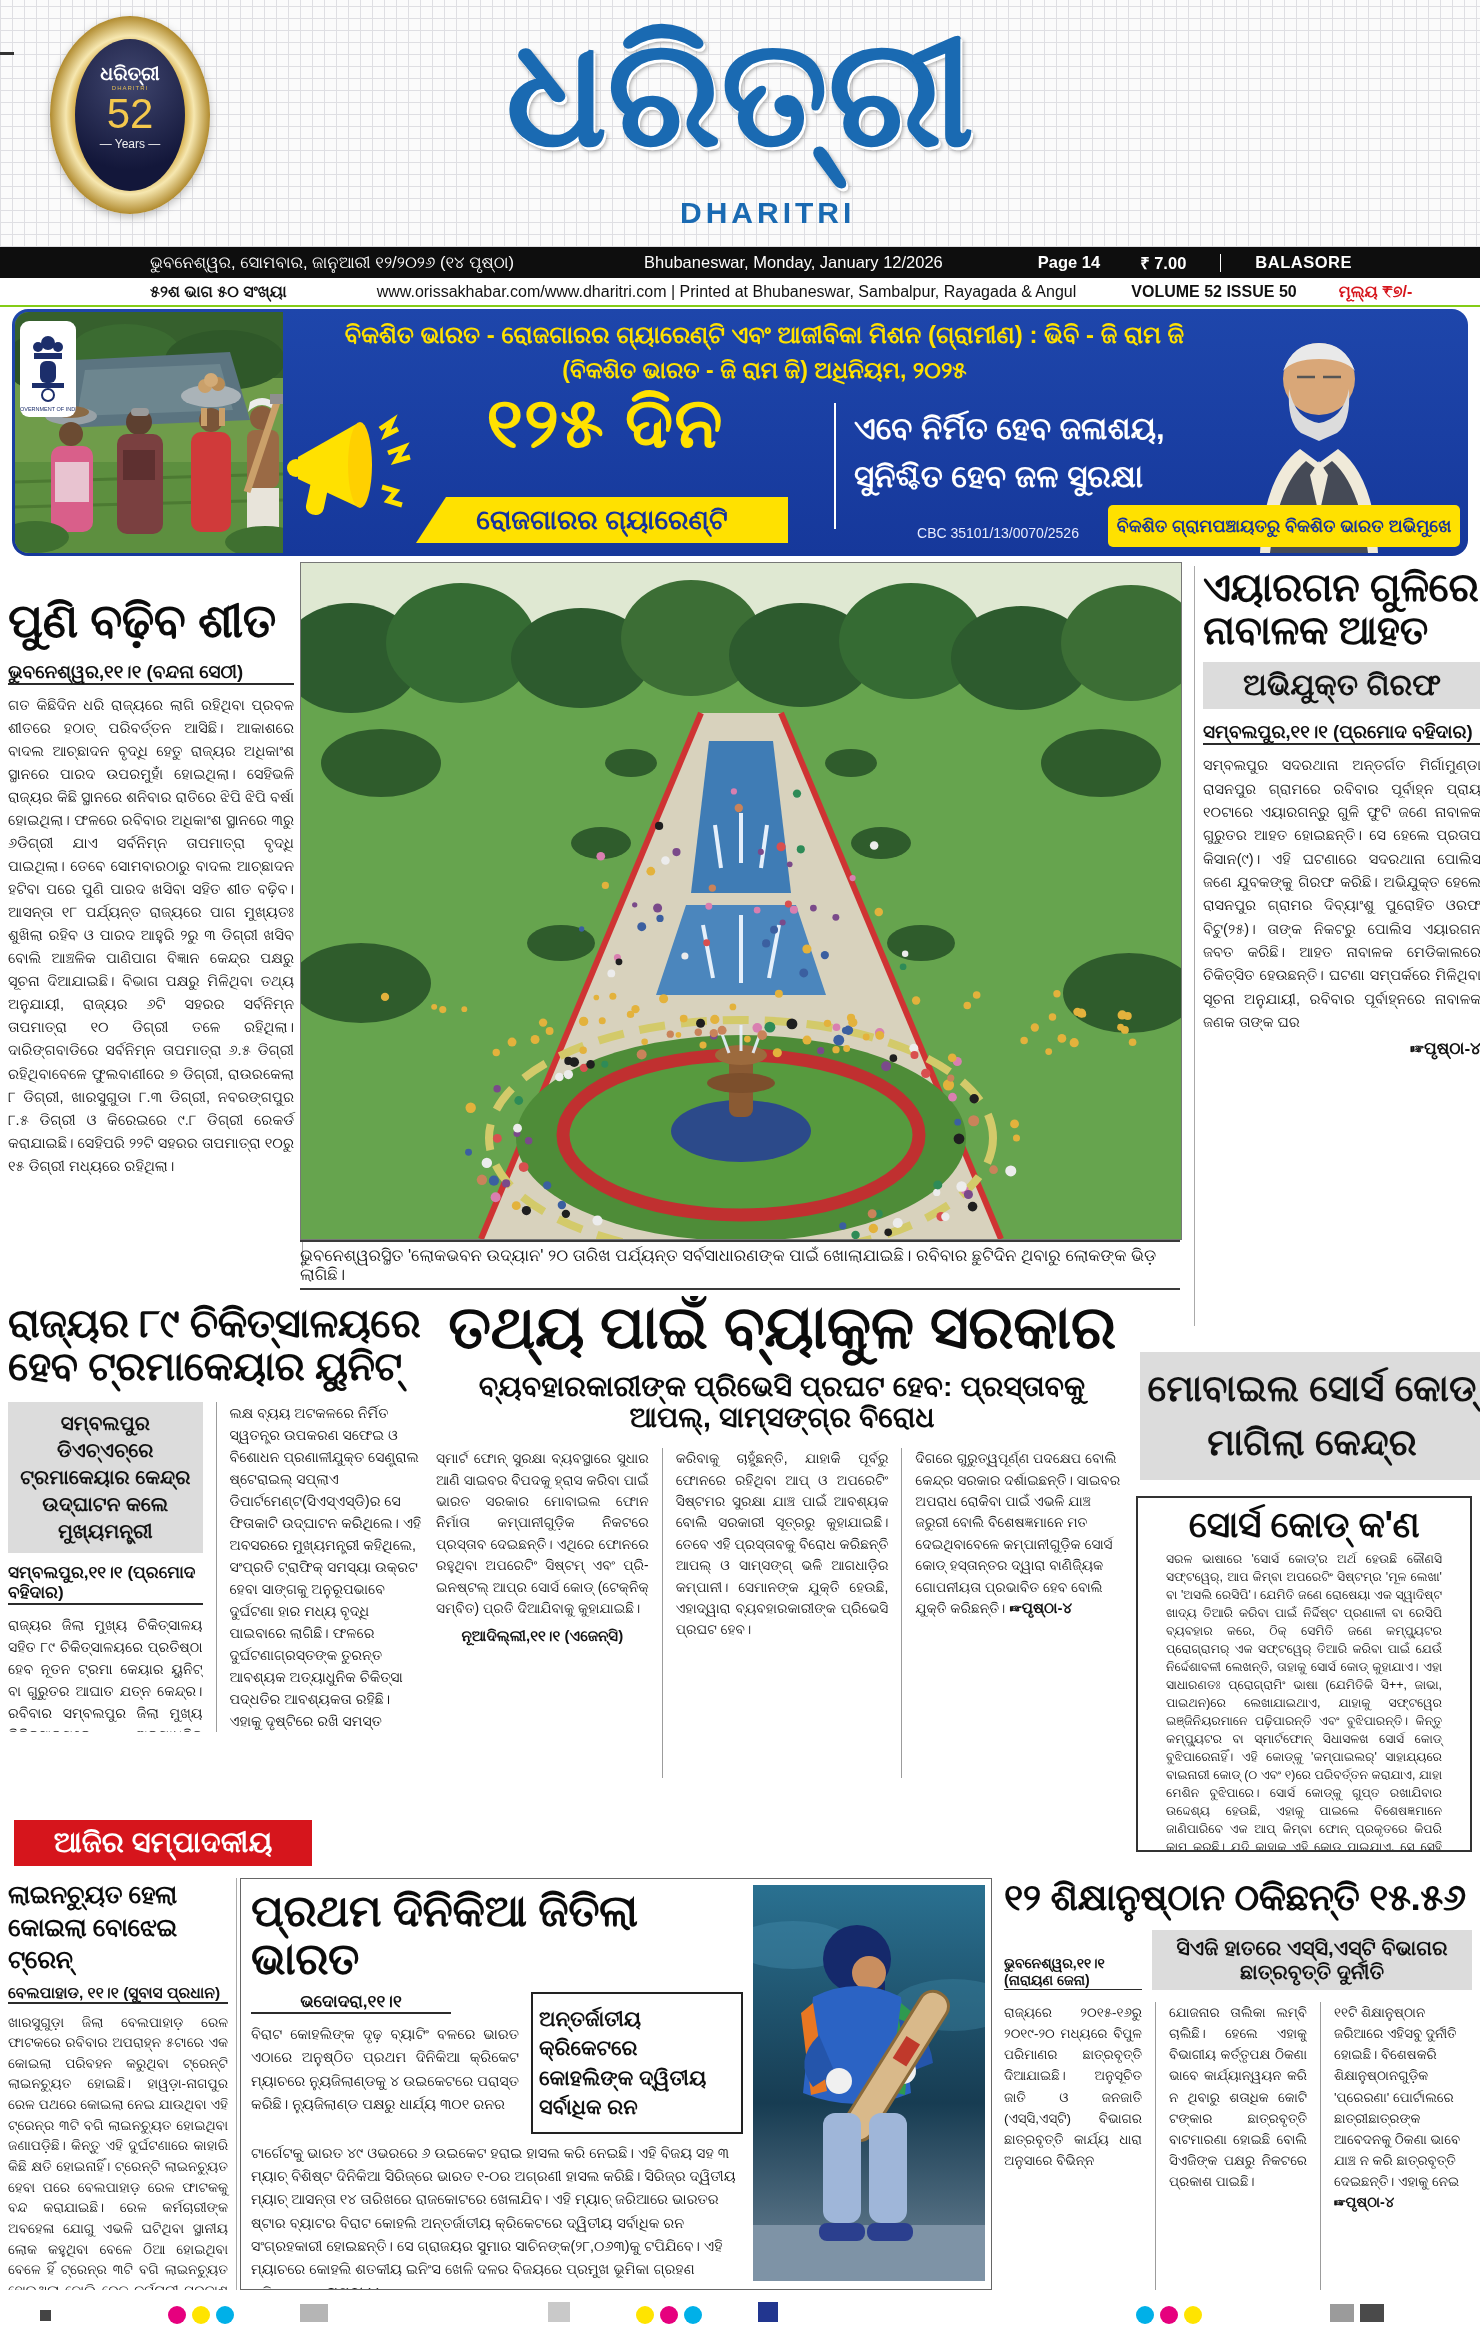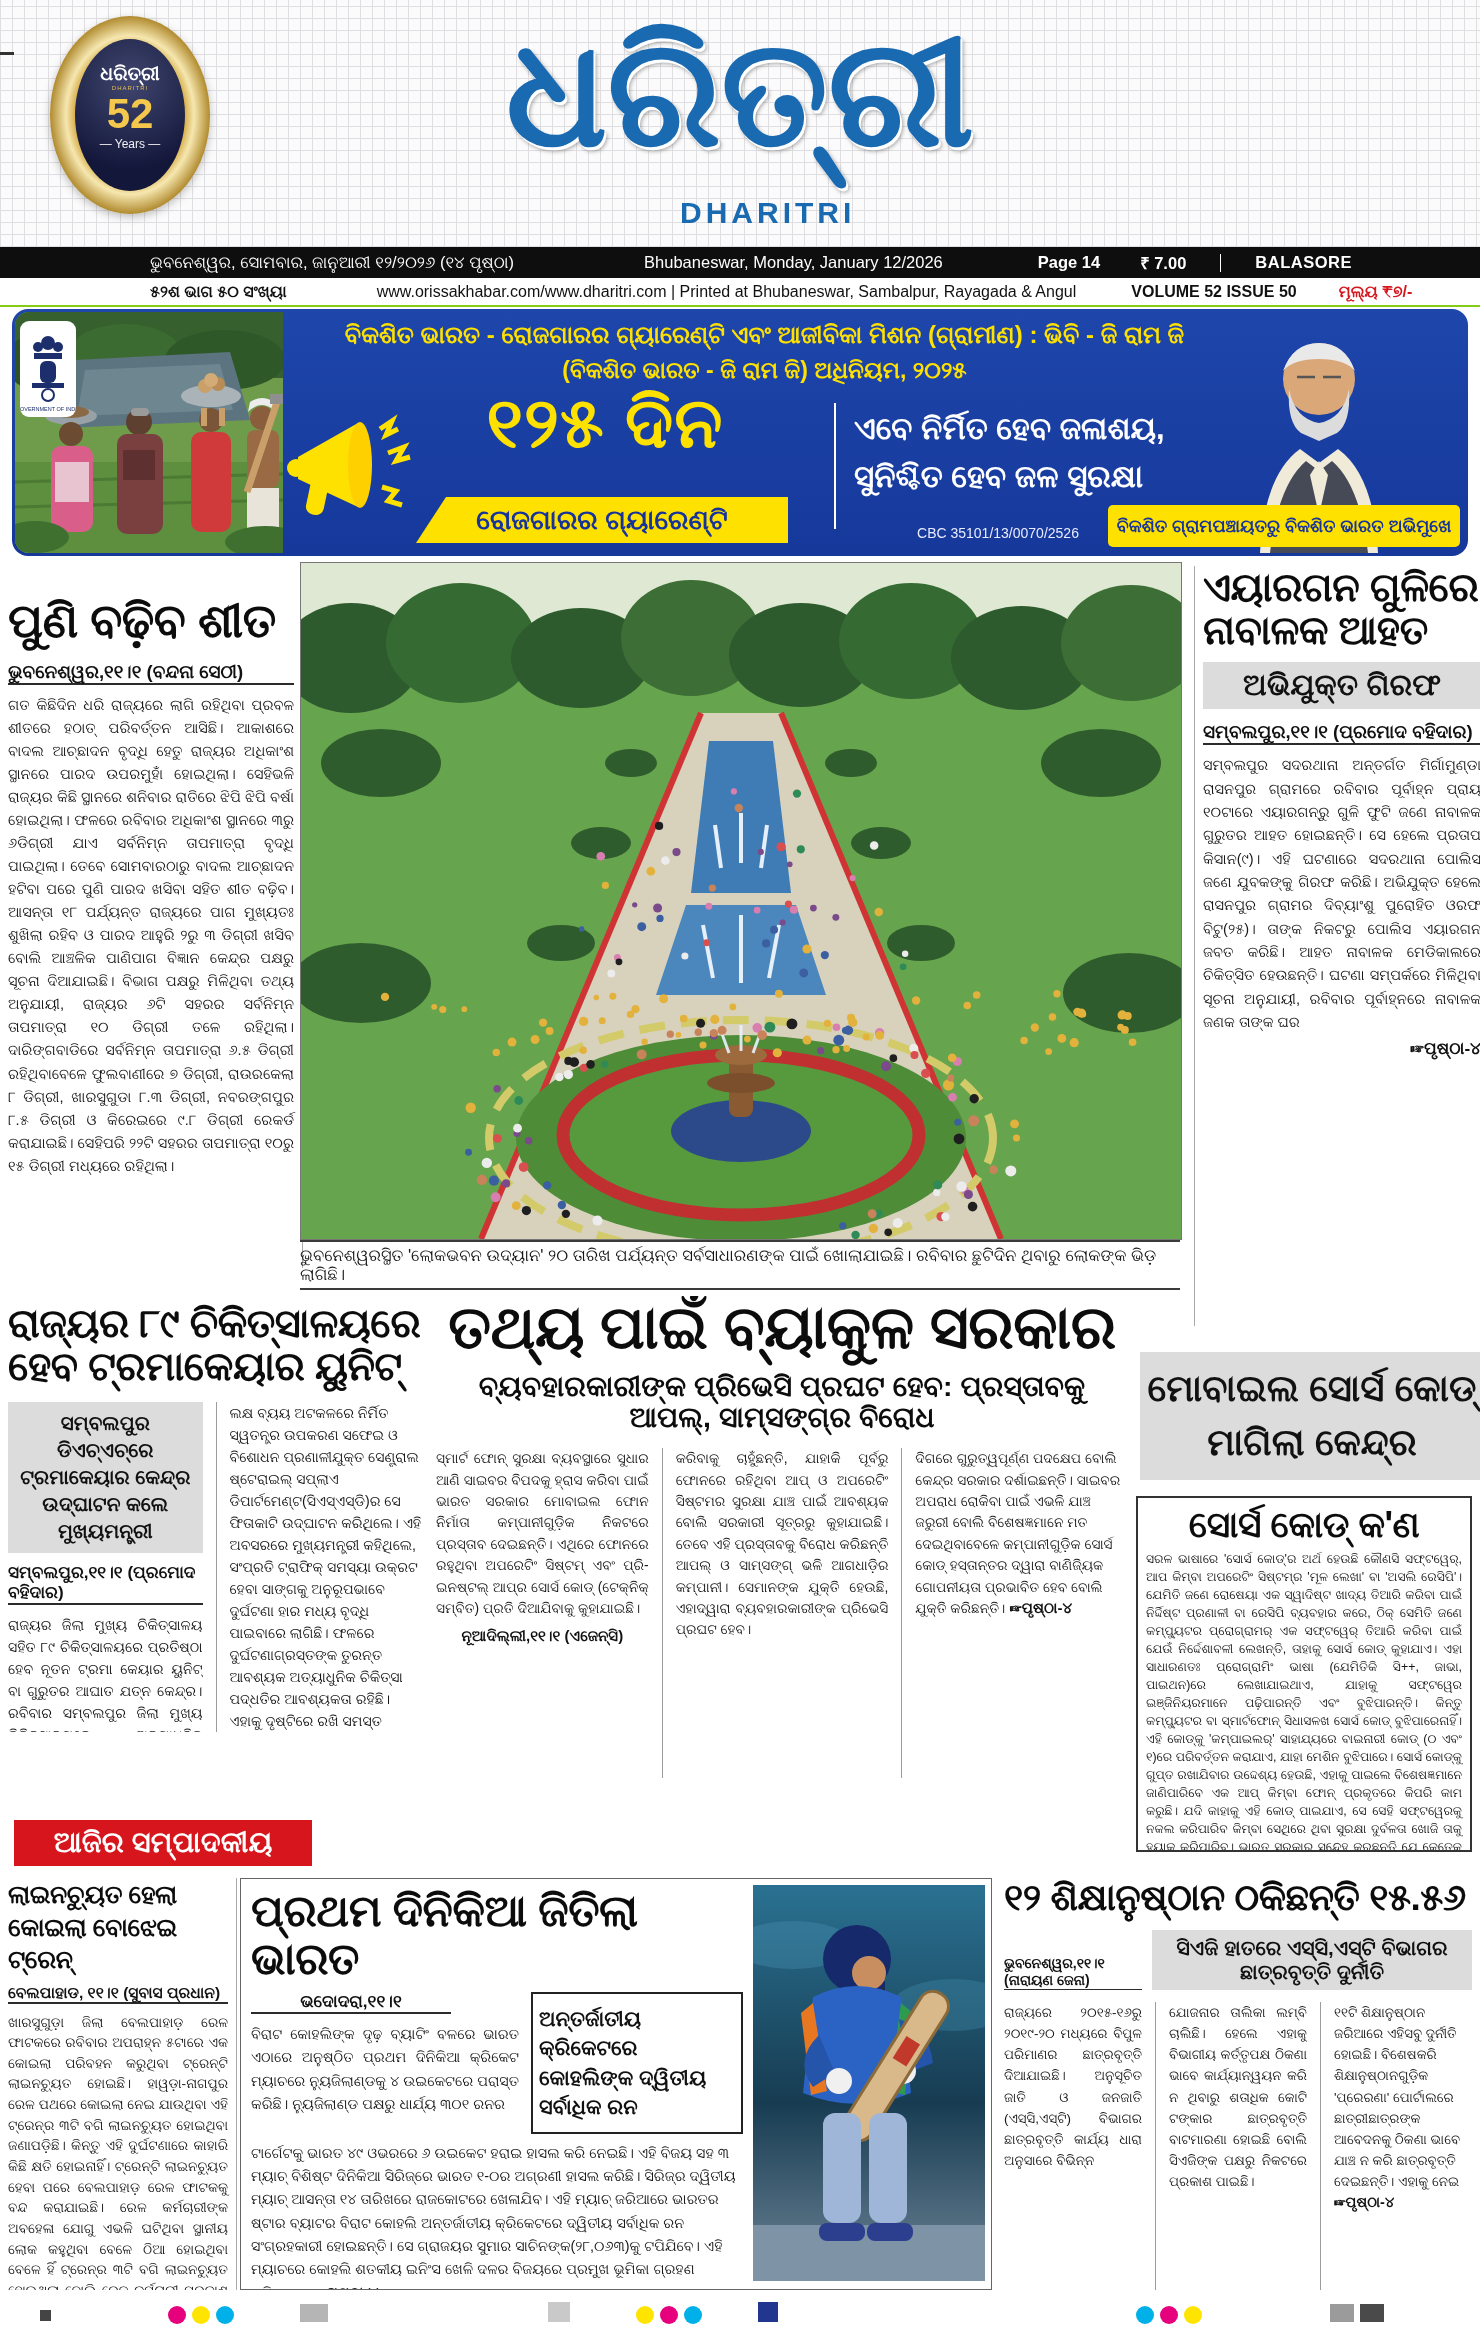--- a/index.html
+++ b/index.html
@@ -53,21 +53,21 @@
 </head>
 <body>
 
 <div id="page">
 
   <div id="mast" class="abs">
     <div id="badge" class="abs">
       <div id="badge-in">
         <div style="font-size:19px;font-weight:800">ଧରିତ୍ରୀ</div>
         <div style="font-size:6px;color:#e3bd55;letter-spacing:1px">DHARITRI</div>
-        <div style="font-size:42px;font-weight:700;color:#f4c84d;line-height:1.1">52</div>
+        <div style="font-size:42px;font-weight:400;color:#f4c84d;line-height:1.1">52</div>
         <div style="font-size:12px;color:#f1f1f1">— Years —</div>
       </div>
     </div>
     <div class="abs logo-odia">ଧରିତ୍ରୀ</div>
     <div class="abs logo-latin">DHARITRI</div>
     <div class="abs" style="left:0;top:52px;width:14px;height:3px;background:#333"></div>
   </div>
 
   <div id="ibar" class="abs">
     <span style="margin-left:150px">ଭୁବନେଶ୍ୱର, ସୋମବାର, ଜାନୁଆରୀ ୧୨/୨୦୨୬ (୧୪ ପୃଷ୍ଠା)</span>
@@ -437,21 +437,21 @@
       </div>
       <div class="c clip">
         <span class="bt" style="font-size:13.8px;line-height:1.55;display:inline">ଦିଗରେ ଗୁରୁତ୍ୱପୂର୍ଣ୍ଣ ପଦକ୍ଷେପ ବୋଲି କେନ୍ଦ୍ର ସରକାର ଦର୍ଶାଇଛନ୍ତି। ସାଇବର ଅପରାଧ ରୋକିବା ପାଇଁ ଏଭଳି ଯାଞ୍ଚ ଜରୁରୀ ବୋଲି ବିଶେଷଜ୍ଞମାନେ ମତ ଦେଇଥିବାବେଳେ କମ୍ପାନୀଗୁଡ଼ିକ ସୋର୍ସ କୋଡ୍ ହସ୍ତାନ୍ତର ଦ୍ୱାରା ବାଣିଜ୍ୟିକ ଗୋପନୀୟତା ପ୍ରଭାବିତ ହେବ ବୋଲି ଯୁକ୍ତି କରିଛନ୍ତି।</span>
         <span class="ptr" style="font-size:15px">☞ପୃଷ୍ଠା-୪</span>
       </div>
     </div>
   </div>
 
   <div class="abs gbox" style="left:1140px;top:1352px;width:332px;height:128px;font-size:37px;line-height:1.45;display:flex;align-items:center;justify-content:center;padding:0 6px">ମୋବାଇଲ ସୋର୍ସ କୋଡ୍ ମାଗିଲା କେନ୍ଦ୍ର</div>
 
-  <div class="abs clip" style="left:1136px;top:1496px;width:336px;height:356px;border:2px solid #333;box-sizing:border-box;padding:8px 8px;background:#fff">
+  <div class="abs clip" style="left:1136px;top:1496px;width:336px;height:356px;border:2px solid #333;box-sizing:border-box;padding:8px 28px;background:#fff">
     <div class="hl" style="font-size:36px;text-align:center">ସୋର୍ସ କୋଡ୍ କ'ଣ</div>
     <div class="bt" style="font-size:12.4px;line-height:1.45;margin-top:6px">ସରଳ ଭାଷାରେ 'ସୋର୍ସ କୋଡ୍'ର ଅର୍ଥ ହେଉଛି କୌଣସି ସଫ୍ଟୱେର୍, ଆପ କିମ୍ବା ଅପରେଟିଂ ସିଷ୍ଟମ୍‌ର 'ମୂଳ ଲେଖା' ବା 'ଅସଲି ରେସିପି'। ଯେମିତି ଜଣେ ରୋଷେୟା ଏକ ସ୍ୱାଦିଷ୍ଟ ଖାଦ୍ୟ ତିଆରି କରିବା ପାଇଁ ନିର୍ଦ୍ଦିଷ୍ଟ ପ୍ରଣାଳୀ ବା ରେସିପି ବ୍ୟବହାର କରେ, ଠିକ୍ ସେମିତି ଜଣେ କମ୍ପ୍ୟୁଟର ପ୍ରୋଗ୍ରାମର୍ ଏକ ସଫ୍ଟୱେର୍ ତିଆରି କରିବା ପାଇଁ ଯେଉଁ ନିର୍ଦ୍ଦେଶାବଳୀ ଲେଖନ୍ତି, ତାହାକୁ ସୋର୍ସ କୋଡ୍ କୁହାଯାଏ। ଏହା ସାଧାରଣତଃ ପ୍ରୋଗ୍ରାମିଂ ଭାଷା (ଯେମିତିକି ସି++, ଜାଭା, ପାଇଥନ)ରେ ଲେଖାଯାଇଥାଏ, ଯାହାକୁ ସଫ୍ଟୱେର ଇଞ୍ଜିନିୟରମାନେ ପଢ଼ିପାରନ୍ତି ଏବଂ ବୁଝିପାରନ୍ତି। କିନ୍ତୁ କମ୍ପ୍ୟୁଟର ବା ସ୍ମାର୍ଟଫୋନ୍ ସିଧାସଳଖ ସୋର୍ସ କୋଡ୍ ବୁଝିପାରେନାହିଁ। ଏହି କୋଡ୍‌କୁ 'କମ୍ପାଇଲର୍' ସାହାଯ୍ୟରେ ବାଇନାରୀ କୋଡ୍ (୦ ଏବଂ ୧)ରେ ପରିବର୍ତ୍ତନ କରାଯାଏ, ଯାହା ମେଶିନ ବୁଝିପାରେ। ସୋର୍ସ କୋଡ୍‌କୁ ଗୁପ୍ତ ରଖାଯିବାର ଉଦ୍ଦେଶ୍ୟ ହେଉଛି, ଏହାକୁ ପାଇଲେ ବିଶେଷଜ୍ଞମାନେ ଜାଣିପାରିବେ ଏକ ଆପ୍ କିମ୍ବା ଫୋନ୍ ପ୍ରକୃତରେ କିପରି କାମ କରୁଛି। ଯଦି କାହାକୁ ଏହି କୋଡ୍ ପାଇଯାଏ, ସେ ସେହି ସଫ୍ଟୱେରକୁ ନକଲ କରିପାରିବ କିମ୍ବା ସେଥିରେ ଥିବା ସୁରକ୍ଷା ଦୁର୍ବଳତା ଖୋଜି ତାକୁ ହ୍ୟାକ କରିପାରିବ। ଭାରତ ସରକାର ସନ୍ଦେହ କରୁଛନ୍ତି ଯେ କେତେକ କମ୍ପାନୀ ସେମାନଙ୍କ ସୋର୍ସ କୋଡ୍ ଭିତରେ ଏମିତି କିଛି ଗୁପ୍ତ କୋଡ୍ ଲୁଚାଇ ରଖିଥାଇପାରନ୍ତି, ଯାହା ଆମ ଅଜାଣତରେ ଆମର ବ୍ୟକ୍ତିଗତ ତଥ୍ୟ (ଫଟୋ, ମେସେଜ୍, ଲୋକେଶନ) ଚୋରି କରି ପଠାଇପାରେ। ସୋର୍ସ କୋଡ୍ ଯାଞ୍ଚ କରାଗଲେ 'ଡାଟା ଚୋରି' ମୟଦାନିତିକୁ</div>
   </div>
 
   <div class="abs redfill" style="left:14px;top:1820px;width:298px;height:46px;font-size:29px">ଆଜିର ସମ୍ପାଦକୀୟ</div>
 
   <div class="abs clip" style="left:8px;top:1878px;width:220px;height:412px;border-right:1px solid #aaa;padding-right:8px">
     <div class="hl" style="font-size:25px;line-height:1.3">ଲାଇନଚ୍ୟୁତ ହେଲା କୋଇଲା ବୋଝେଇ ଟ୍ରେନ୍</div>
     <div class="byl" style="font-size:15.5px;margin-top:8px">ବେଲପାହାଡ, ୧୧।୧ (ସୁବାସ ପ୍ରଧାନ)</div>
     <div class="bt" style="font-size:13.6px;line-height:1.52">ଖାରସୁଗୁଡ଼ା ଜିଲା ବେଲପାହାଡ଼ ରେଳ ଫାଟକରେ ରବିବାର ଅପରାହ୍ନ ୫ଟାରେ ଏକ କୋଇଲା ପରିବହନ କରୁଥିବା ଟ୍ରେନ୍‌ଟି ଲାଇନଚ୍ୟୁତ ହୋଇଛି। ହାୱଡ଼ା-ନାଗପୁର ରେଳ ପଥରେ କୋଇଲା ନେଇ ଯାଉଥିବା ଏହି ଟ୍ରେନ୍‌ର ୩ଟି ବଗି ଲାଇନଚ୍ୟୁତ ହୋଇଥିବା ଜଣାପଡ଼ିଛି। କିନ୍ତୁ ଏହି ଦୁର୍ଘଟଣାରେ କାହାରି କିଛି କ୍ଷତି ହୋଇନାହିଁ। ଟ୍ରେନ୍‌ଟି ଲାଇନଚ୍ୟୁତ ହେବା ପରେ ବେଲପାହାଡ଼ ରେଳ ଫାଟକକୁ ବନ୍ଦ କରାଯାଇଛି। ରେଳ କର୍ମଚାରୀଙ୍କ ଅବହେଳା ଯୋଗୁ ଏଭଳି ଘଟିଥିବା ସ୍ଥାନୀୟ ଲୋକ କହୁଥିବା ବେଳେ ଠିଆ ହୋଇଥିବା ବେଳେ ହିଁ ଟ୍ରେନ୍‌ର ୩ଟି ବଗି ଲାଇନଚ୍ୟୁତ ହୋଇଥିଲା ବୋଲି ରେଳ କର୍ମଚାରୀ ପ୍ରକାଶ କରିଛନ୍ତି।</div>

